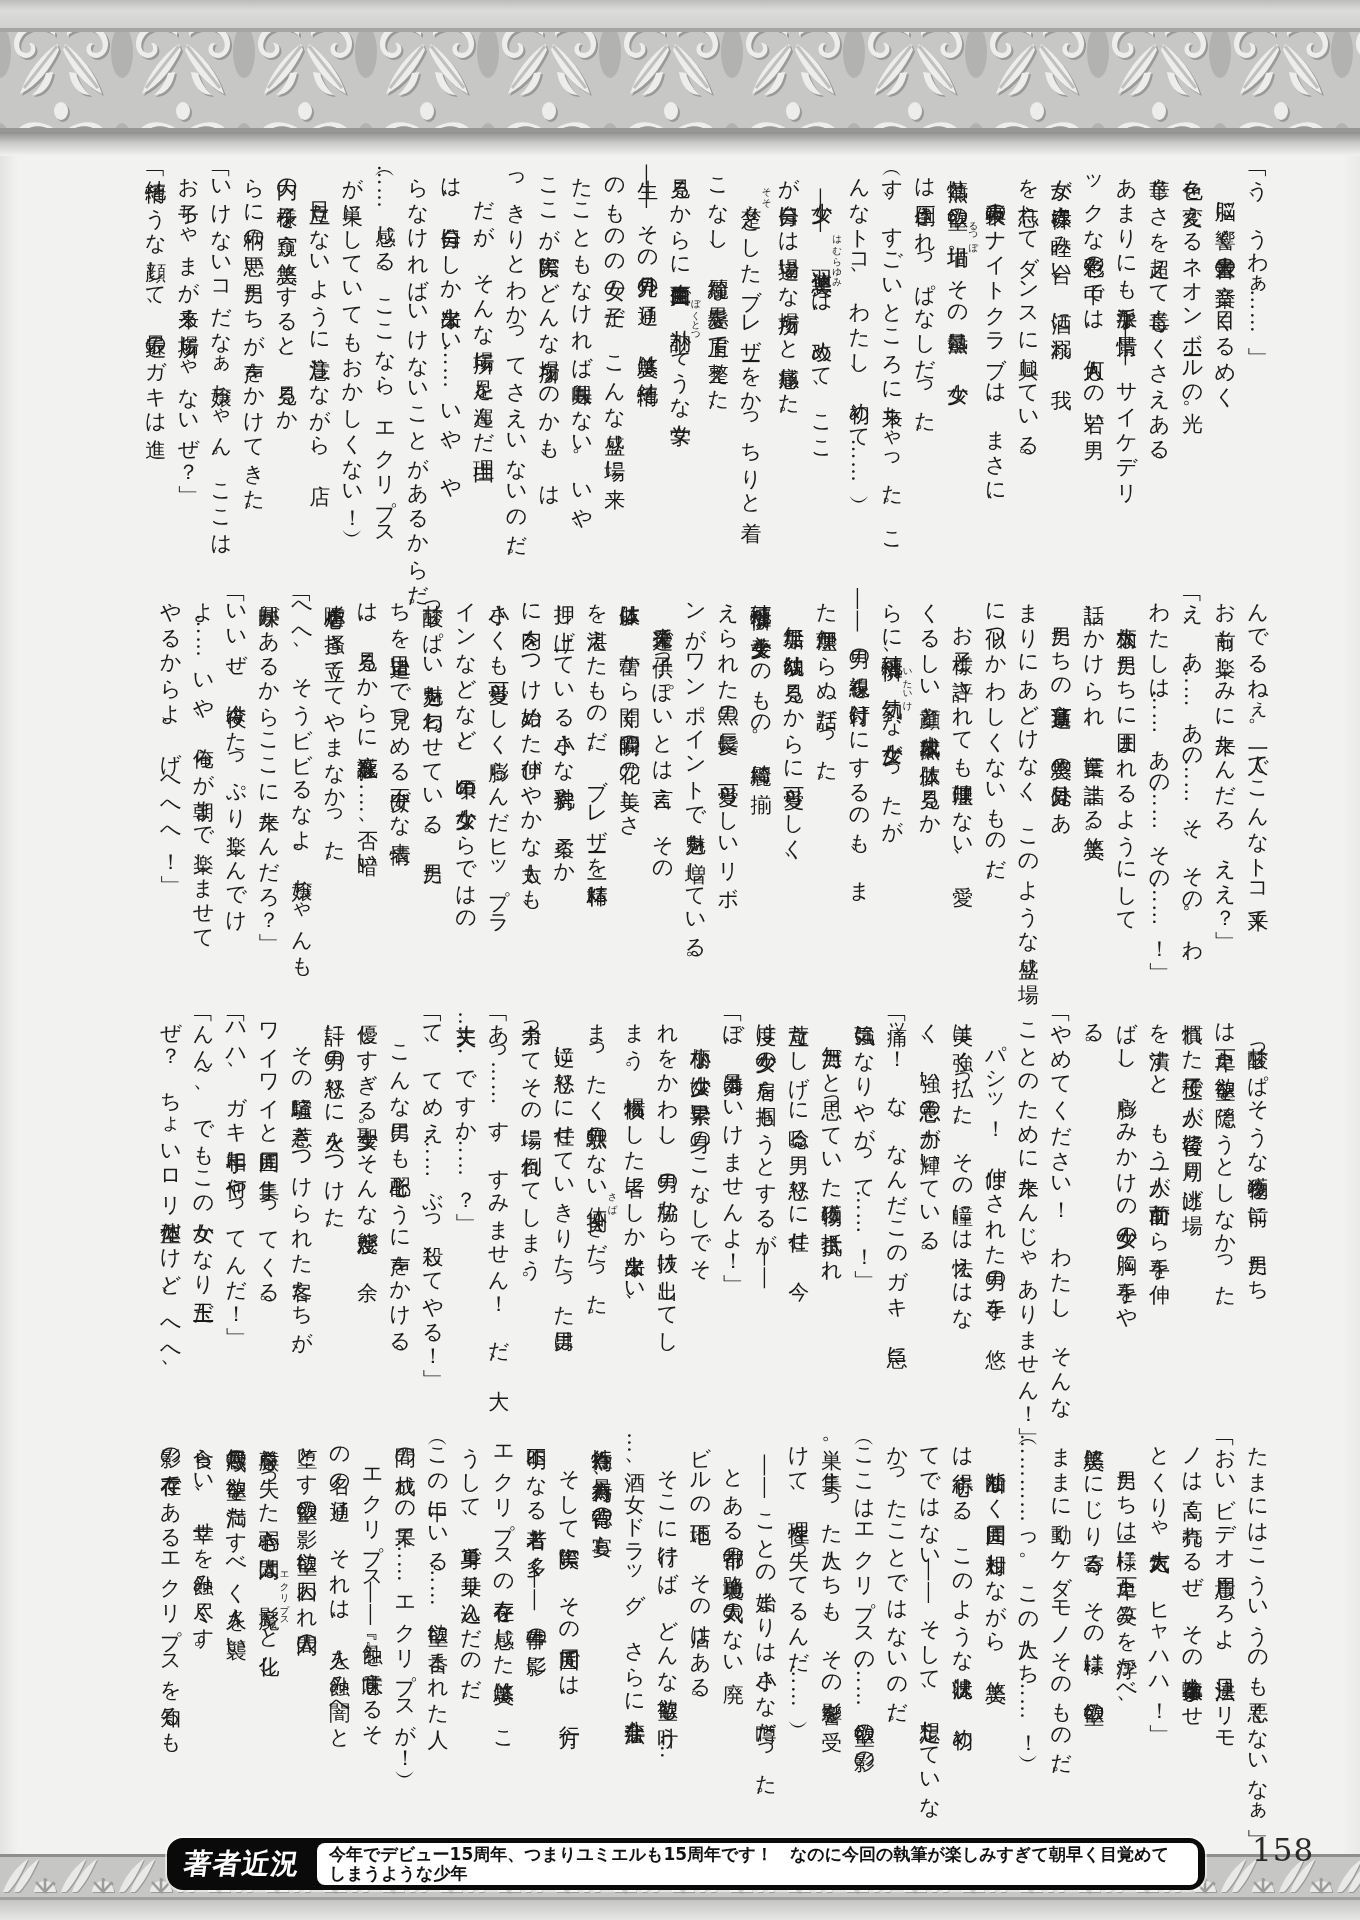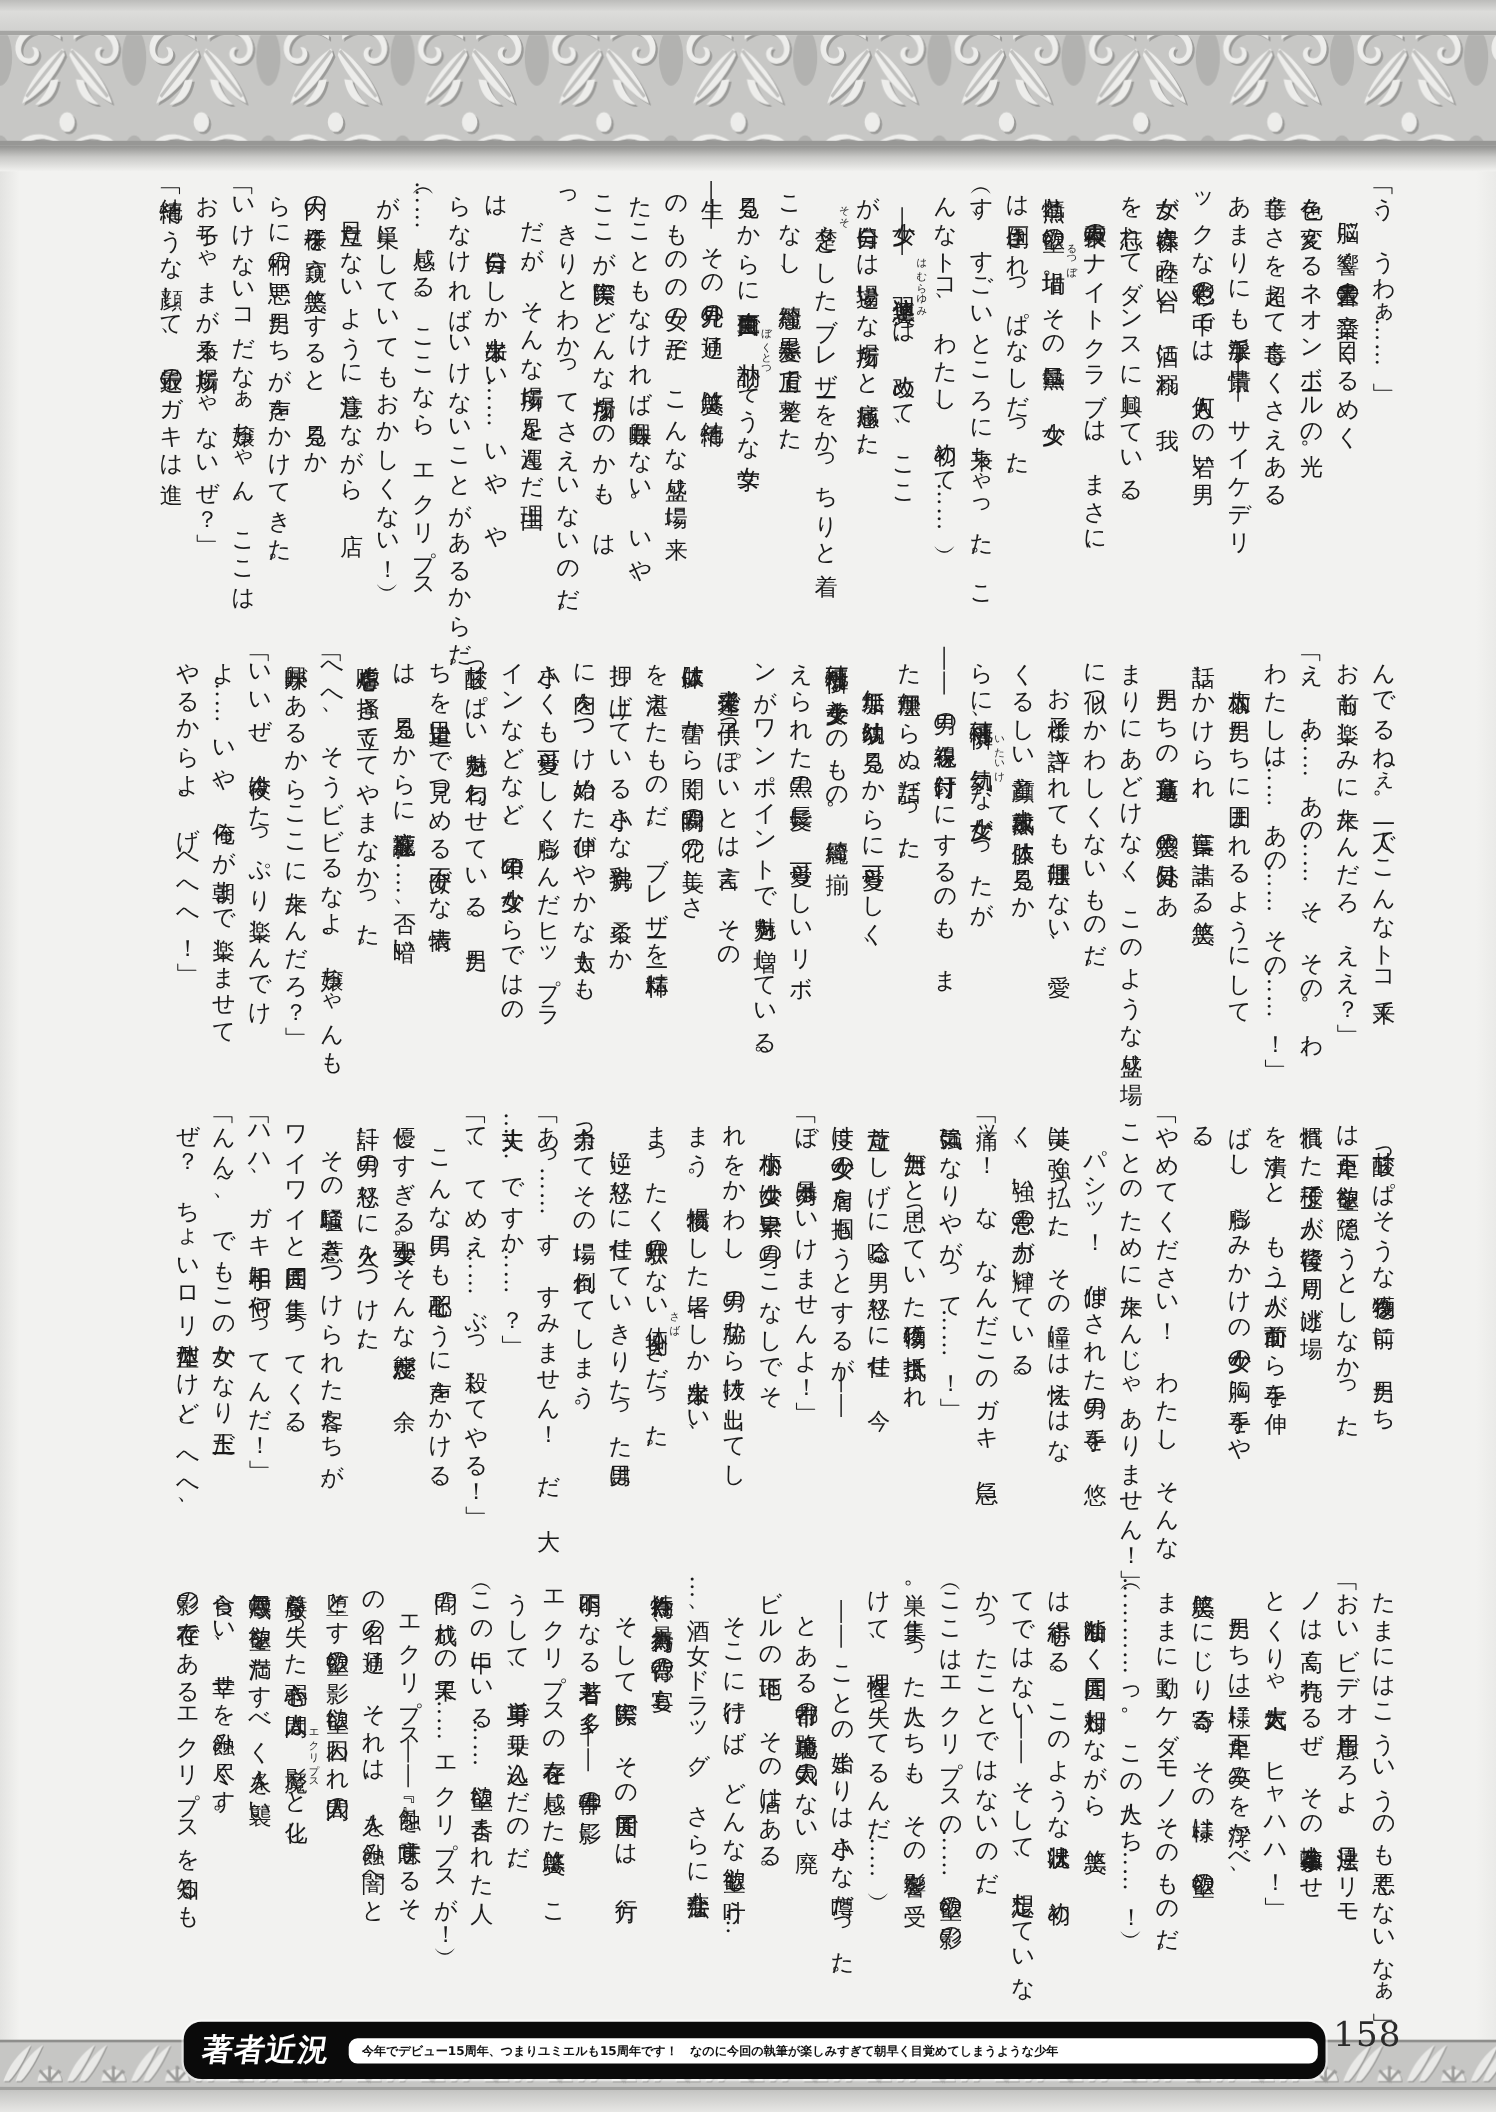--- a/index.html
+++ b/index.html
@@ -33,24 +33,24 @@
   }
   .footer-label{
     width:150px;text-align:center;color:var(--footer-text);
     font-family:"DejaVu Sans","Liberation Sans",sans-serif;
     font-weight:bold;font-size:28px;transform:skewX(-8deg);letter-spacing:1px;flex:0 0 150px;
   }
   .footer-panel{
     flex:1 1 auto;margin:5px 7px 5px 0;background:var(--footer-panel-bg);
     border-radius:8px;padding:2px 12px;color:var(--footer-panel-text);
     font-family:"DejaVu Sans","Liberation Sans",sans-serif;
-    font-weight:bold;font-size:11px;line-height:19px;
+    font-weight:bold;font-size:17px;line-height:19px;
   }
   .page-number{
-    position:absolute;left:1212px;top:1832px;z-index:6;
+    position:absolute;left:1252px;top:1832px;z-index:6;
     color:var(--page-number-color);font-size:31px;letter-spacing:1px;
     font-family:"DejaVu Serif","Liberation Serif",serif;
   }
 </style>
 </head>
 <body>
 
 <div class="page">
 
   <svg class="ornament top" width="1360" height="156" viewBox="0 0 1360 156">

